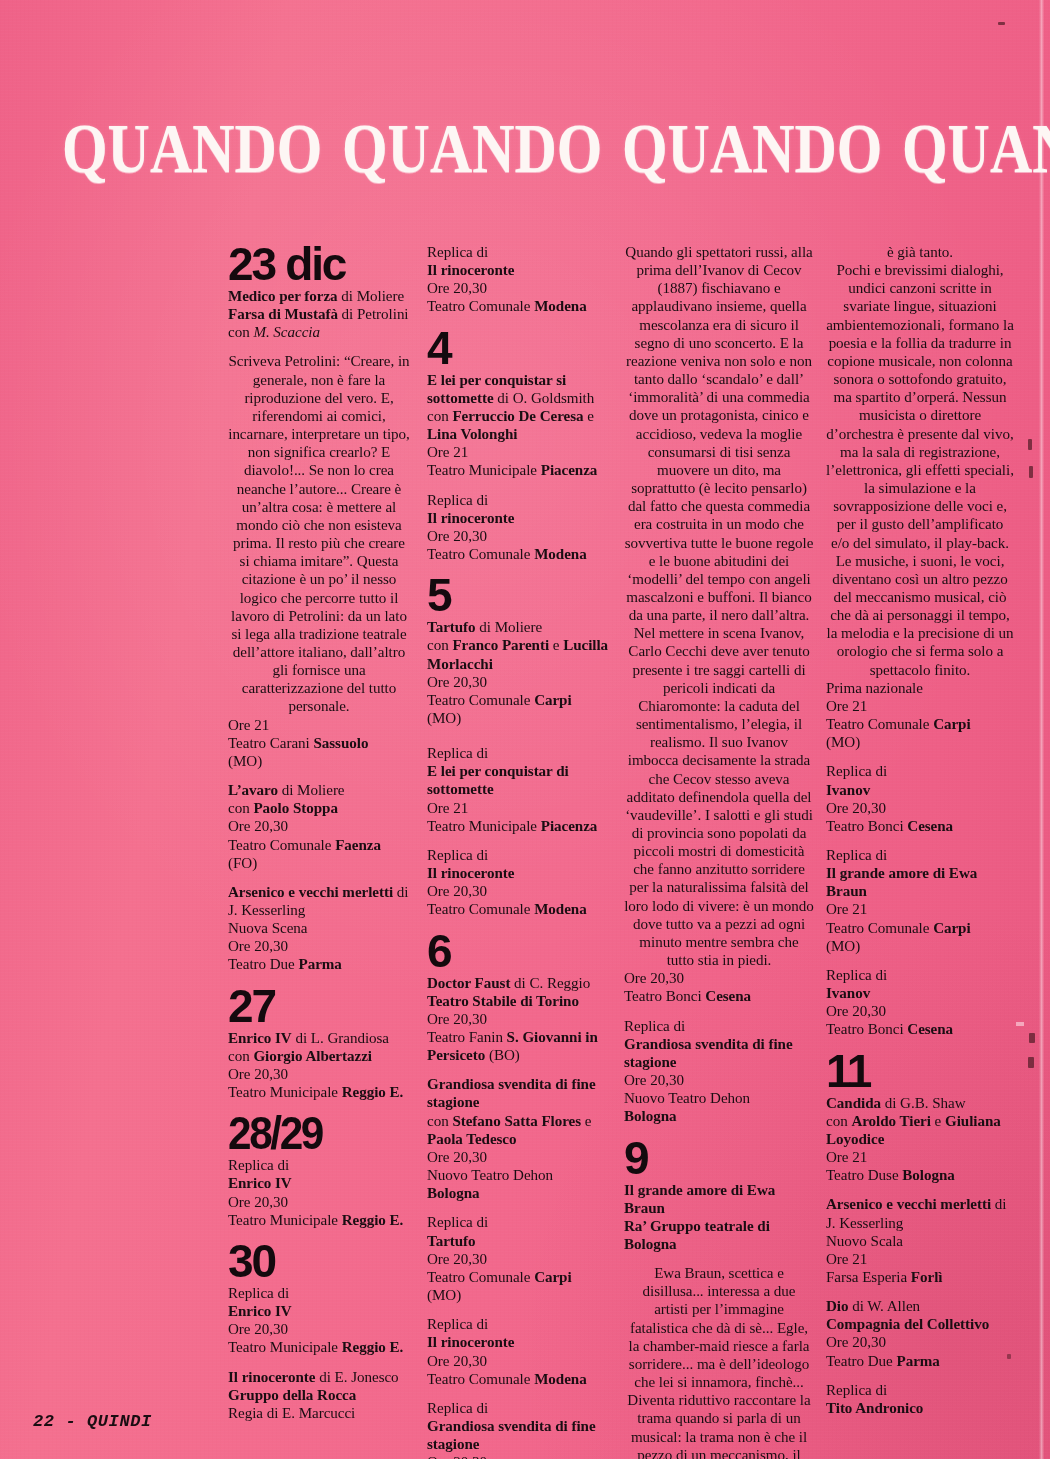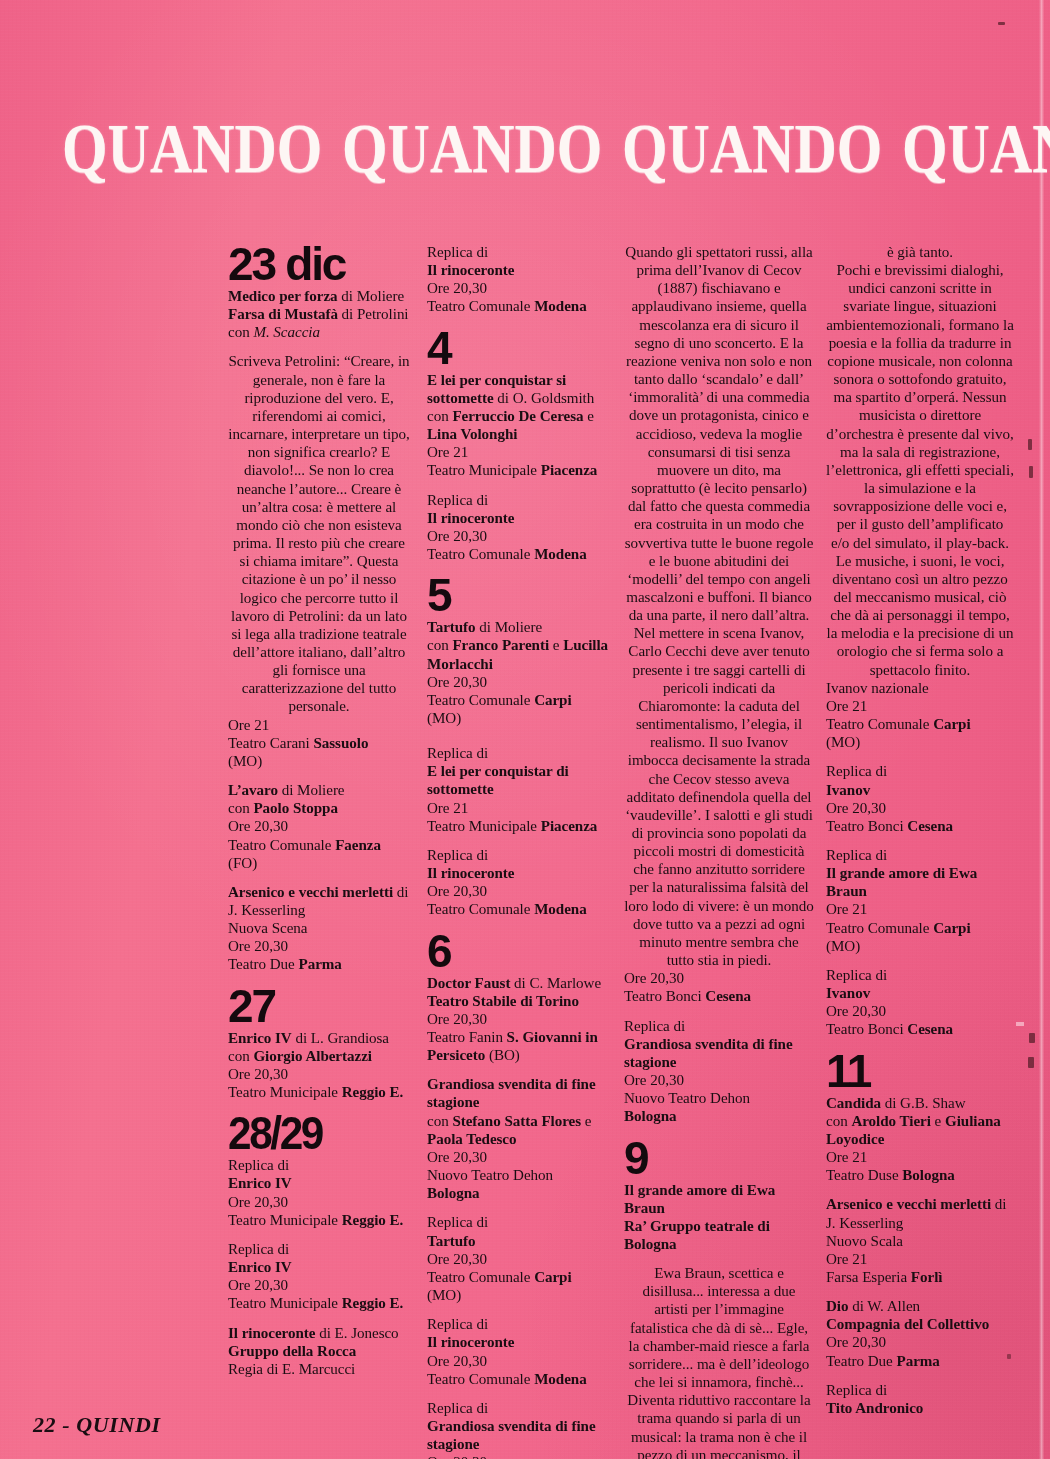--- a/index.html
+++ b/index.html
@@ -132,24 +132,24 @@
   i, .i { font-style: italic; text-align: center; }
 
   
   .prose { margin: 0; text-align: center; }
 
   
   #folio {
     position: absolute;
     left: 33px;
     top: 1412px;
-    font-family: Liberation Serif, serif;
+    font-family: Liberation Mono, monospace;
     font-style: italic;
     font-weight: 700;
-    font-size: 22px;
+    font-size: 17px;
     letter-spacing: .6px;
     color: #1a0d12;
   }
 </style>
 </head>
 <body>
 
 <div id="page">
   <div id="grain"></div>
   <div id="seam"></div>
@@ -204,20 +204,21 @@
           <p><span>Ore 20,30</span></p>
           <p><span>Teatro Municipale </span><span class="b">Reggio E.</span></p>
         </div>
         <div class="date narrow">28/29</div>
         <div class="entry">
           <p><span>Replica di</span></p>
           <p><span class="b">Enrico IV</span></p>
           <p><span>Ore 20,30</span></p>
           <p><span>Teatro Municipale </span><span class="b">Reggio E.</span></p>
         </div>
+        <div class="date">30</div>
         <div class="entry">
           <p><span>Replica di</span></p>
           <p><span class="b">Enrico IV</span></p>
           <p><span>Ore 20,30</span></p>
           <p><span>Teatro Municipale </span><span class="b">Reggio E.</span></p>
         </div>
         <div class="entry">
           <p><span class="b">Il rinoceronte</span><span> di E. Jonesco</span></p>
           <p><span class="b">Gruppo della Rocca</span></p>
           <p><span>Regia di E. Marcucci</span></p>
@@ -262,21 +263,21 @@
           <p><span>Teatro Municipale </span><span class="b">Piacenza</span></p>
         </div>
         <div class="entry">
           <p><span>Replica di</span></p>
           <p><span class="b">Il rinoceronte</span></p>
           <p><span>Ore 20,30</span></p>
           <p><span>Teatro Comunale </span><span class="b">Modena</span></p>
         </div>
         <div class="date">6</div>
         <div class="entry">
-          <p><span class="b">Doctor Faust</span><span> di C. Marlowe</span></p>
+          <p><span class="b">Doctor Faust</span><span> di C. Reggio</span></p>
           <p><span class="b">Teatro Stabile di Torino</span></p>
           <p><span>Ore 20,30</span></p>
           <p><span>Teatro Fanin </span><span class="b">S. Giovanni in</span></p>
           <p><span class="b">Persiceto</span><span> (BO)</span></p>
         </div>
         <div class="entry">
           <p><span class="b">Grandiosa svendita di fine</span></p>
           <p><span class="b">stagione</span></p>
           <p><span>con </span><span class="b">Stefano Satta Flores</span><span> e</span></p>
           <p><span class="b">Paola Tedesco</span></p>
@@ -325,21 +326,21 @@
           <p><span class="b">Braun</span></p>
           <p><span class="b">Ra’ Gruppo teatrale di</span></p>
           <p><span class="b">Bologna</span></p>
         </div>
         <p class="prose">Ewa Braun, scettica e disillusa... interessa a due artisti per l’immagine fatalistica che dà di sè... Egle, la chamber-maid riesce a farla sorridere... ma è dell’ideologo che lei si innamora, finchè... Diventa riduttivo raccontare la trama quando si parla di un musical: la trama non è che il pezzo di un meccanismo, il punto di partenza, supporto narrativo, che dà le motivazioni alle azioni dei personaggi, niente di più, ed</p>
       </div>
     <div class="col" id="col4">
         <p class="prose">è già tanto.</p>
         <p class="prose">Pochi e brevissimi dialoghi, undici canzoni scritte in svariate lingue, situazioni ambientemozionali, formano la poesia e la follia da tradurre in copione musicale, non colonna sonora o sottofondo gratuito, ma spartito d’orperá. Nessun musicista o direttore d’orchestra è presente dal vivo, ma la sala di registrazione, l’elettronica, gli effetti speciali, la simulazione e la sovrapposizione delle voci e, per il gusto dell’amplificato e/o del simulato, il play-back. Le musiche, i suoni, le voci, diventano così un altro pezzo del meccanismo musical, ciò che dà ai personaggi il tempo, la melodia e la precisione di un orologio che si ferma solo a spettacolo finito.</p>
         <div class="entry">
-          <p><span>Ivanov nazionale</span></p>
+          <p><span>Prima nazionale</span></p>
           <p><span>Ore 21</span></p>
           <p><span>Teatro Comunale </span><span class="b">Carpi</span></p>
           <p><span>(MO)</span></p>
         </div>
         <div class="entry">
           <p><span>Replica di</span></p>
           <p><span class="b">Ivanov</span></p>
           <p><span>Ore 20,30</span></p>
           <p><span>Teatro Bonci </span><span class="b">Cesena</span></p>
         </div>

